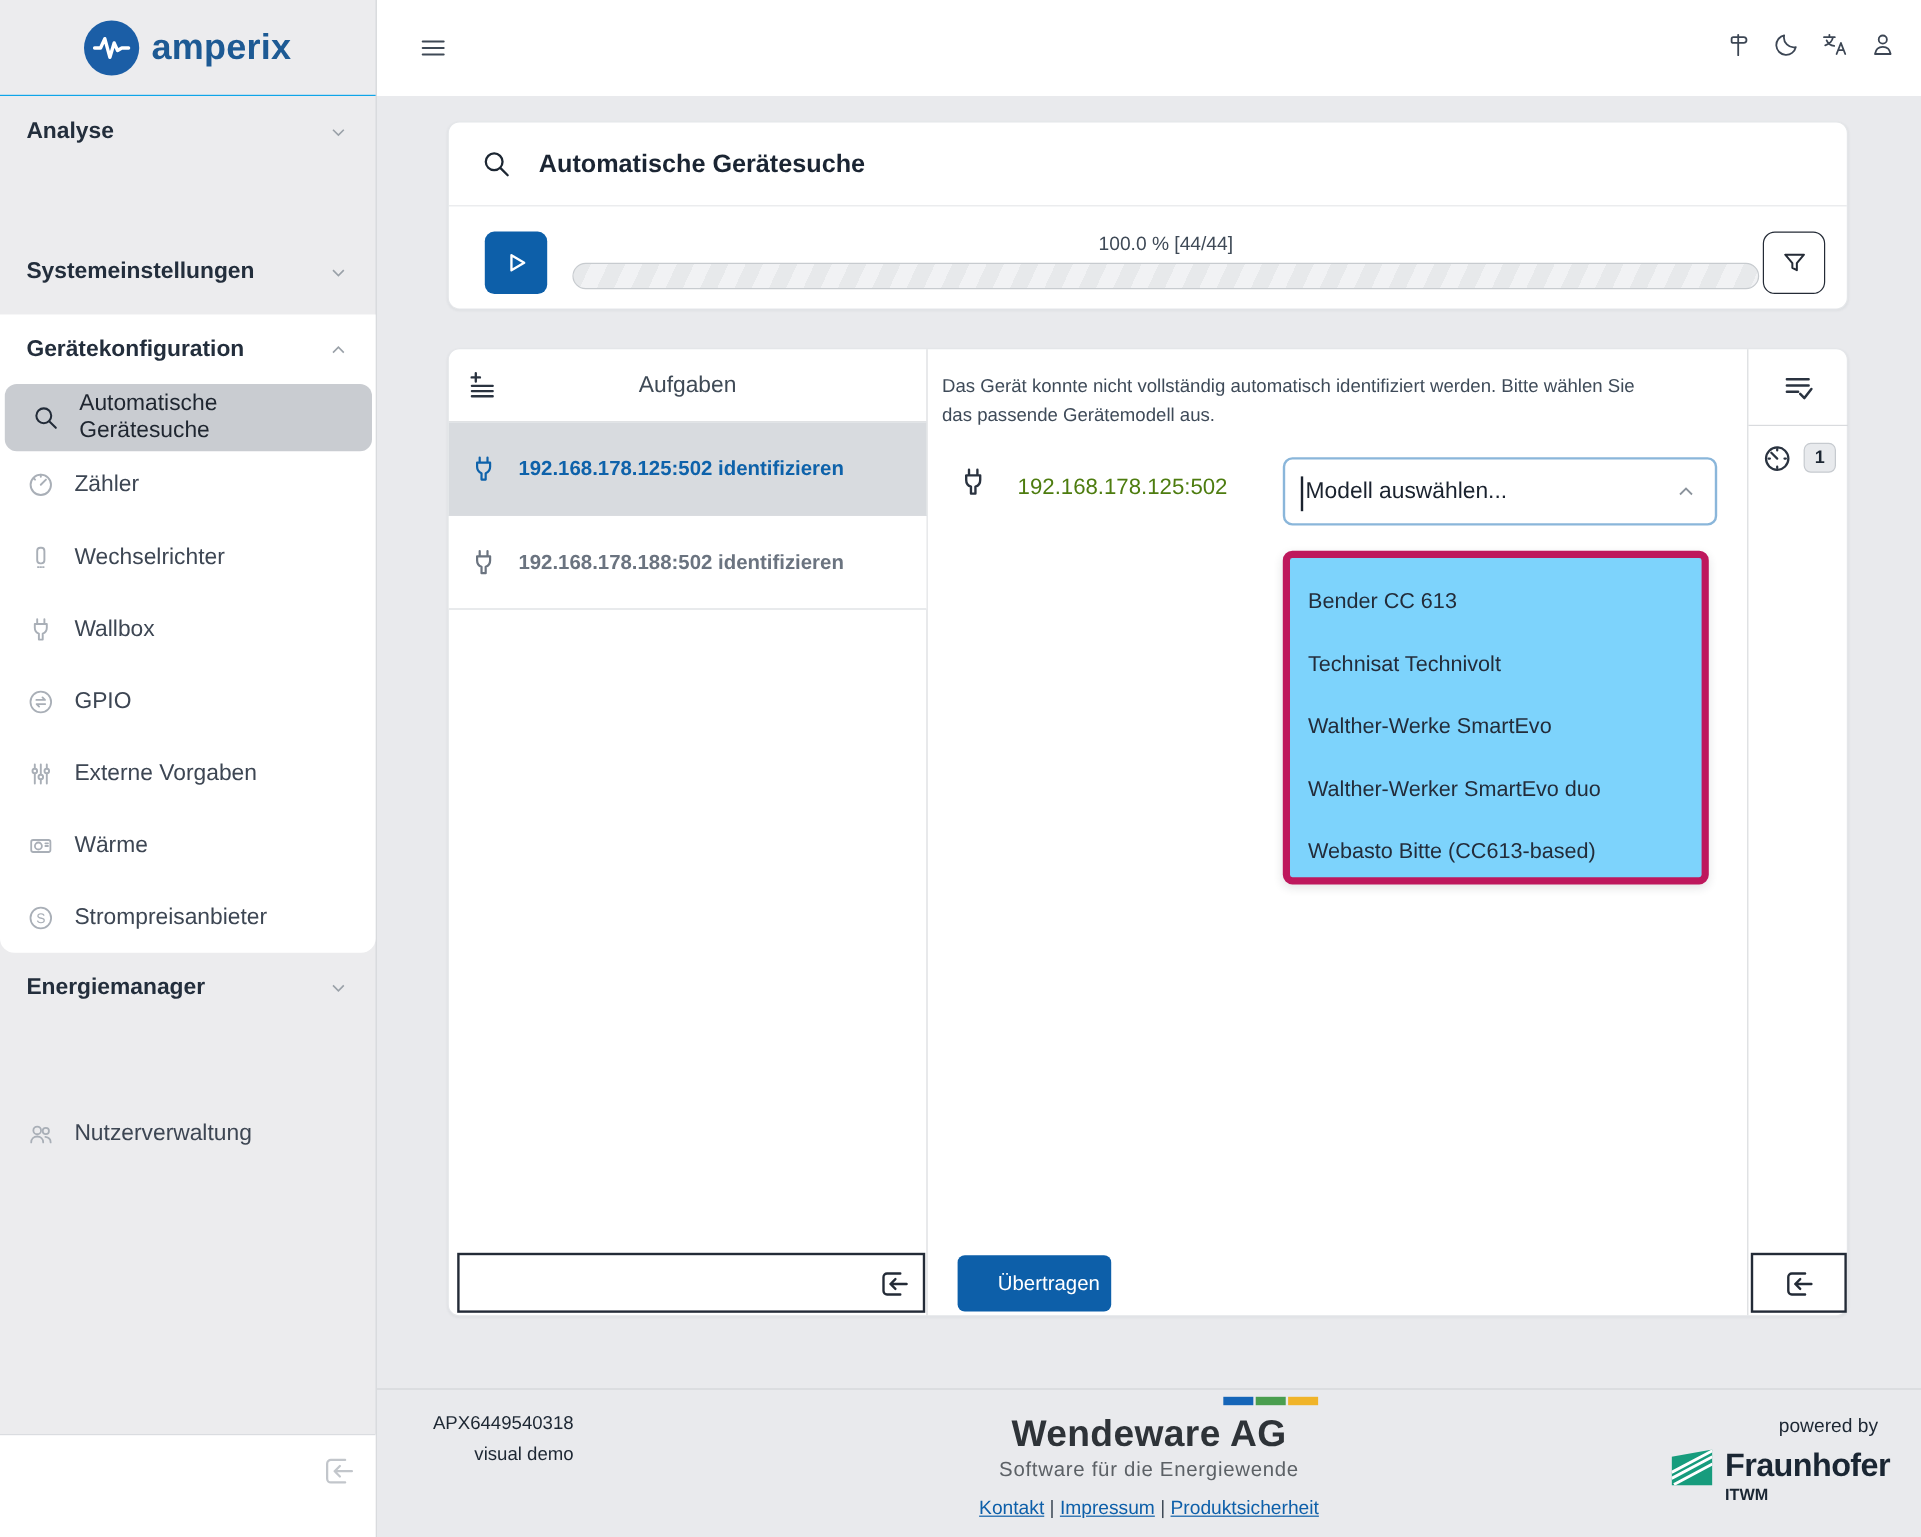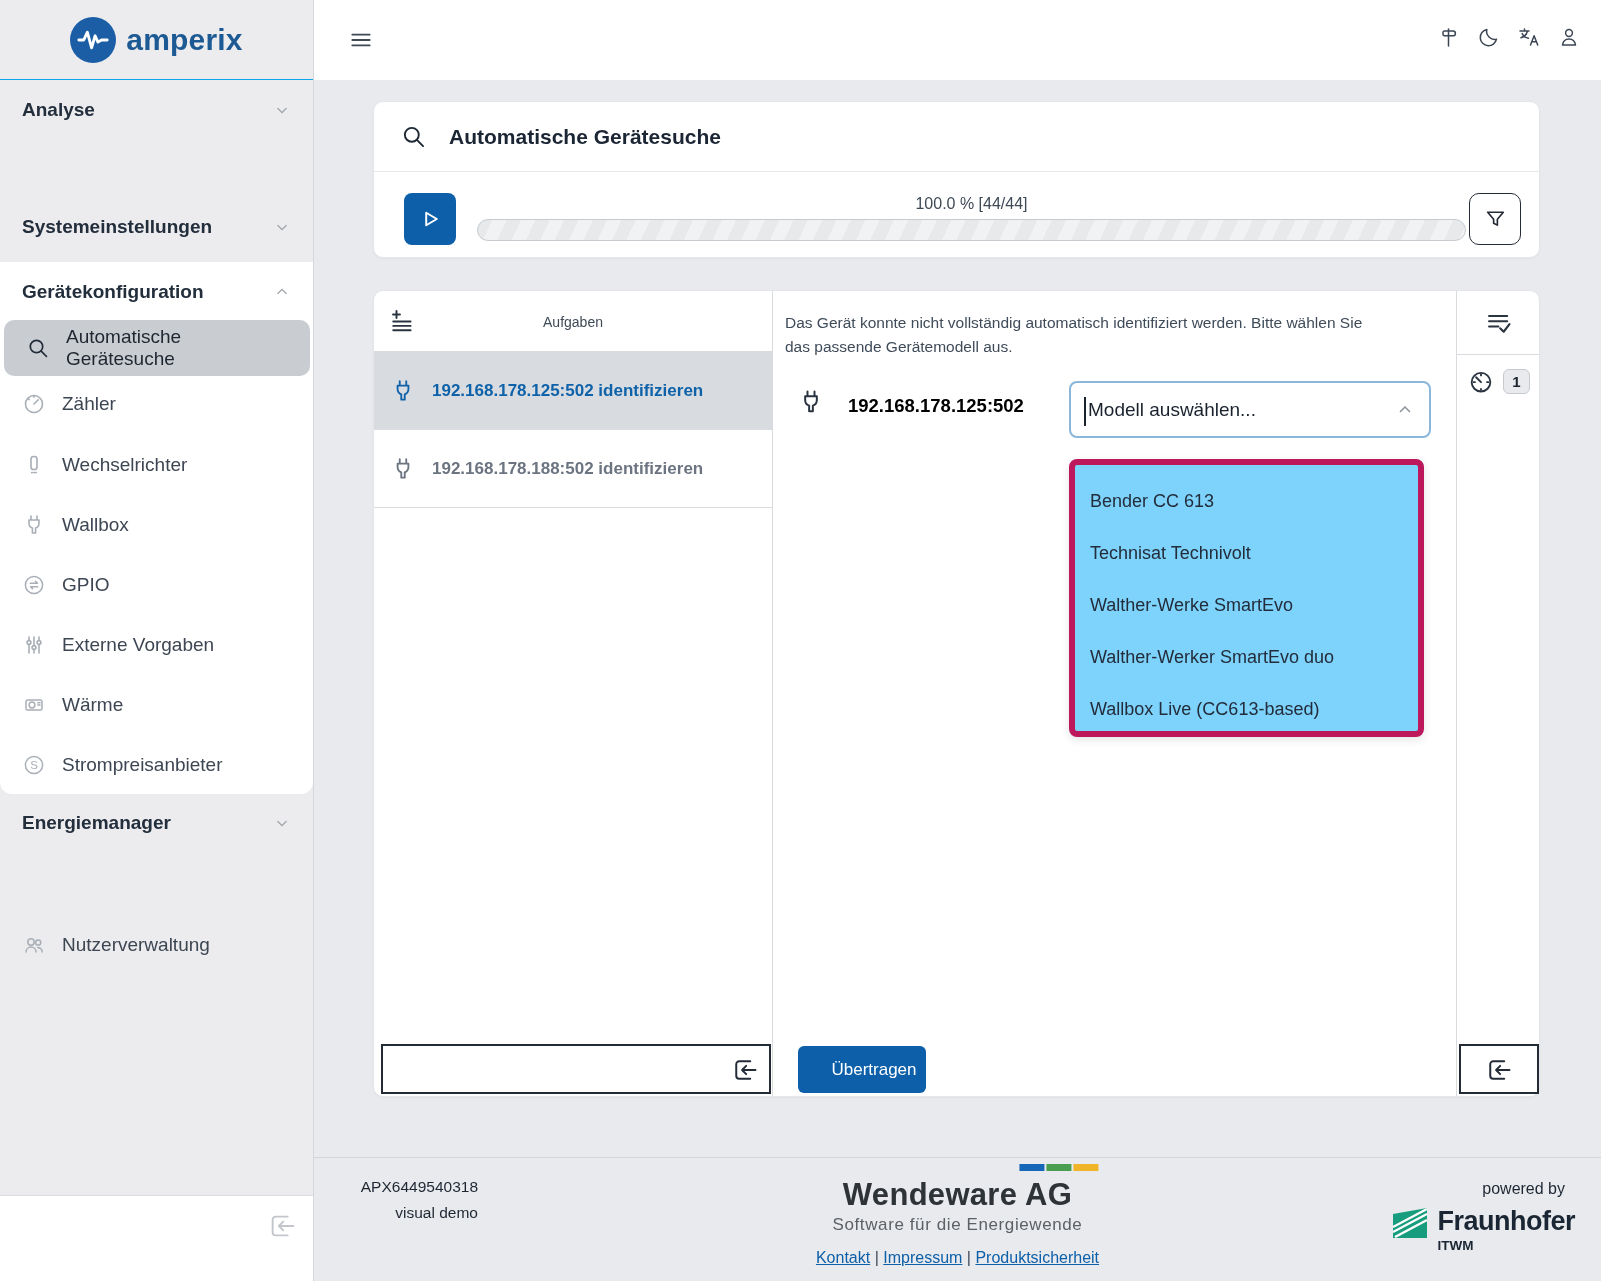--- a/index.html
+++ b/index.html
@@ -66,35 +66,35 @@
 
   .card2 { left:373px; top:290px; width:1167px; height:807px; }
 
   
   .tasks-col { position:absolute; left:0; top:0; width:399px; height:100%;
                border-right:1px solid #d9dbde; }
   .tasks-head { position:absolute; left:0; top:0; width:100%; height:61px;
                 border-bottom:1px solid #d9dbde; }
   .tasks-head .add-ic { position:absolute; left:16px; top:17px; color:#2a3340; cursor:pointer; }
   .tasks-title { position:absolute; left:0; top:0; width:100%; height:61px; display:flex;
-                 align-items:center; justify-content:center; font-size:14px; color:#3f4a56; }
+                 align-items:center; justify-content:center; font-size:19px; color:#3f4a56; }
   .task-row { position:absolute; left:0; width:100%; height:78px; display:flex;
               align-items:center; gap:16px; padding:0 16px; font-size:17px; font-weight:700;
               border-bottom:1px solid #dadce0; cursor:pointer; }
   .task-row.sel { background:#d8dbdf; color:#0e62aa; }
   .task-row.unsel { background:#ffffff; color:#6b7480; }
   .box-btn { position:absolute; height:50px; background:#ffffff; border:2px solid #232b37;
              cursor:pointer; color:#232b37; }
 
   
   .detail-col { position:absolute; left:399px; top:0; width:683px; height:100%; }
   .detail-msg { position:absolute; left:12px; top:20px; width:585px; font-size:15.5px;
                 color:#3f4b59; line-height:1.55; }
   .device-plug { position:absolute; left:24px; top:97px; color:#2a3340; }
-  .device-ip { position:absolute; left:75px; top:104px; font-size:18.5px; font-weight:700; color:#000000; }
+  .device-ip { position:absolute; left:75px; top:104px; font-size:18.5px; font-weight:400; color:#4d7c0f; }
   .model-select { position:absolute; left:296px; top:90px; width:362px; height:57px;
                   background:#fff; border:2px solid #8ab6da; border-radius:8px; cursor:text; }
   .model-select .caret-bar { position:absolute; left:13px; top:14px; width:1.5px; height:29px; background:#1a222e; }
   .model-select .ph { position:absolute; left:17px; top:0; height:53px; display:flex;
                       align-items:center; font-size:19px; color:#1a222e; }
   .model-select .chev { position:absolute; right:14px; top:17px; color:#8b939c; }
   .options-panel { position:absolute; left:296px; top:168px; width:355px; height:278px;
                    background:#7dd3fc; border:6px solid #be185d; border-radius:8px;
                    box-shadow:0 3px 8px rgba(30,40,50,0.12); padding-top:10px; z-index:9; }
   .option { height:52px; display:flex; align-items:center; padding-left:15px;
@@ -401,21 +401,21 @@
             <path d="M6 14.5l6-6 6 6"></path>
           </svg>
       </span>
     </div>
 
     <div class="options-panel">
       <div class="option">Bender CC 613</div>
       <div class="option">Technisat Technivolt</div>
       <div class="option">Walther-Werke SmartEvo</div>
       <div class="option">Walther-Werker SmartEvo duo</div>
-      <div class="option">Wallbox Live (CC613-based)</div>
+      <div class="option">Webasto Bitte (CC613-based)</div>
     </div>
 
     <button class="submit-btn">Übertragen</button>
   </div>
 
   <div class="rail-col">
     <div class="rail-top">
       <span>
         <svg width="28" height="28" viewBox="0 0 24 24" fill="none" stroke="currentColor" stroke-width="1.8" stroke-linecap="round" stroke-linejoin="round">
             <path d="M3.5 6h15.5M3.5 10.5h15.5M3.5 15h8"></path>

